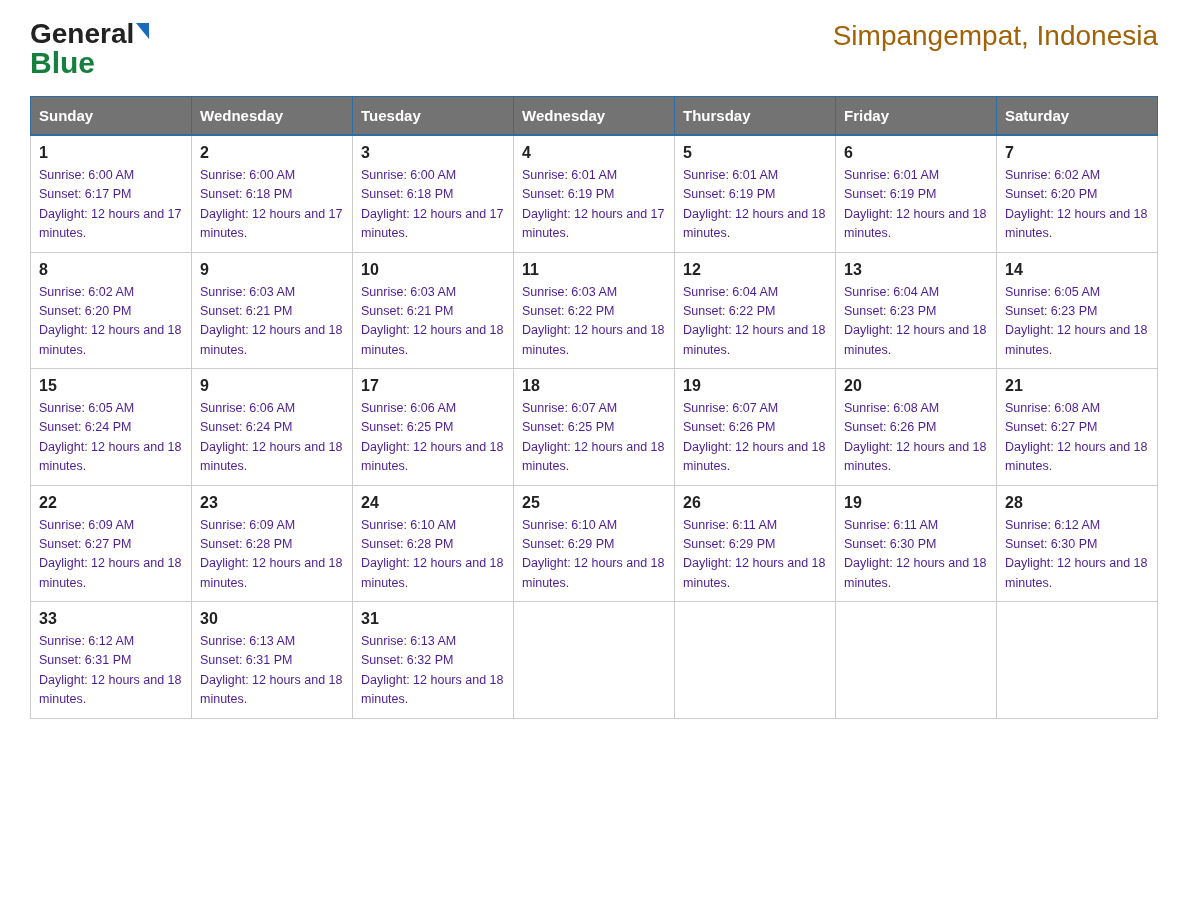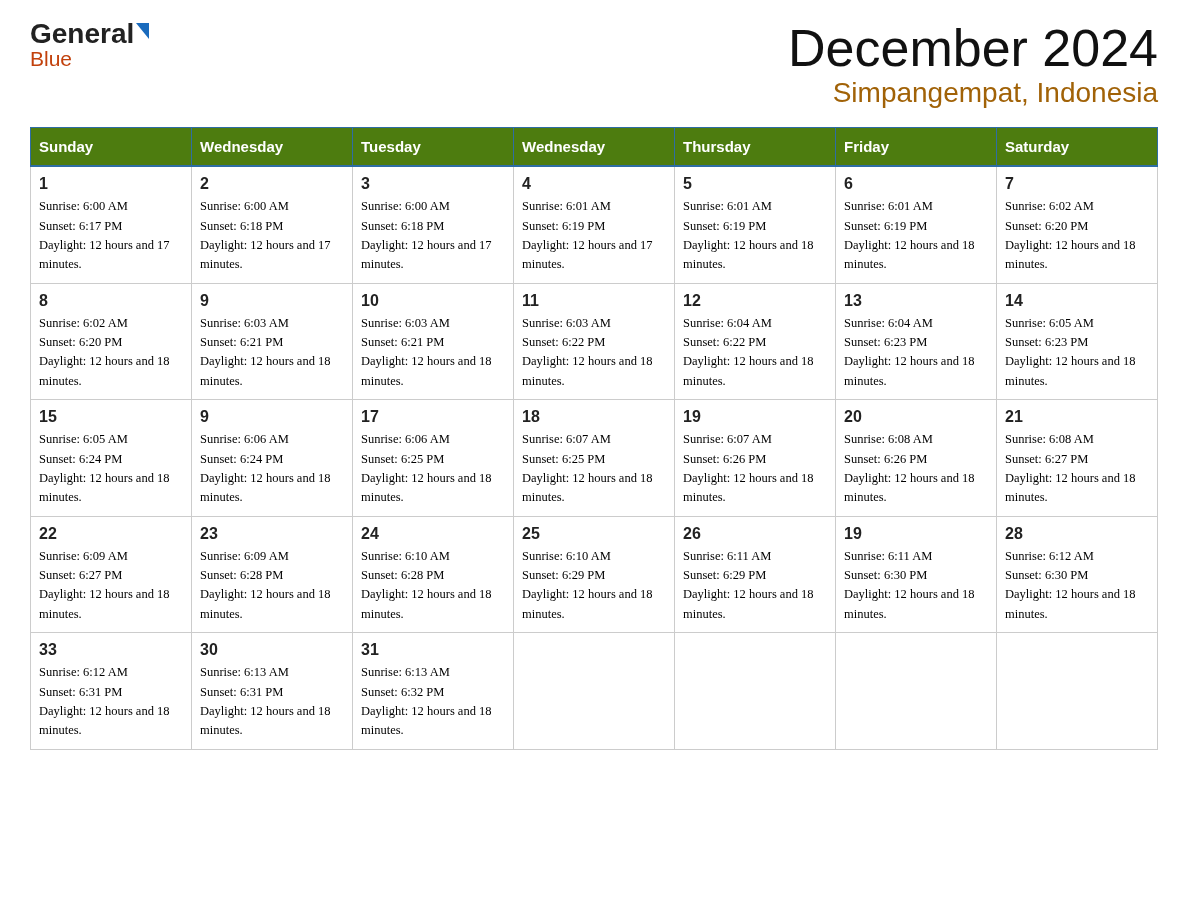--- a/index.html
+++ b/index.html
@@ -22,23 +22,23 @@
       flex-direction: column;
       align-items: flex-start;
     }
     .logo-general {
       font-size: 28px;
       font-weight: bold;
       color: #222;
       line-height: 1;
     }
     .logo-blue {
-      font-size: 21px;
-      font-weight: normal;
-      color: #c2410c;
+      font-size: 30px;
+      font-weight: bold;
+      color: #15803d;
       line-height: 1;
     }
     .logo-arrow {
       display: inline-block;
       width: 0;
       height: 0;
       border-left: 13px solid transparent;
       border-right: 0px solid transparent;
       border-top: 16px solid #1a6bbd;
       margin-left: 2px;
@@ -63,21 +63,21 @@
       font-size: 28px;
       font-weight: normal;
       color: #a16207;
     }
     table {
       width: 100%;
       border-collapse: collapse;
       table-layout: fixed;
     }
     thead tr th {
-      background-color: #4d7c0f;
+      background-color: #737373;
       color: #fff;
       font-size: 15px;
       font-weight: bold;
       padding: 10px 8px;
       text-align: left;
       border: 1px solid #2e6da4;
     }
     tbody tr td {
       vertical-align: top;
       padding: 8px 8px;
@@ -92,40 +92,38 @@
     }
     tbody tr td .day-num {
       font-size: 16px;
       font-weight: bold;
       display: block;
       margin-bottom: 4px;
     }
     tbody tr td .day-info {
       font-size: 12.5px;
       line-height: 1.55;
-      color: #000000;
-      font-family: Liberation Serif, serif;
+      color: #4c1d95;
     }
     tbody tr td.empty {
       background: #fff;
     }
   </style>
 </head>
 <body>
 
 <div class="header-area">
   <div class="logo">
     <div class="logo-top-row">
       <span class="logo-general">General</span>
       <span class="logo-arrow"></span>
     </div>
     <span class="logo-blue">Blue</span>
   </div>
   <div class="title-area">
-    <h1>December 2024</h1>
     <h2>Simpangempat, Indonesia</h2>
   </div>
 </div>
 
 <table>
   <thead>
     <tr>
       <th>Sunday</th>
       <th>Wednesday</th>
       <th>Tuesday</th>

